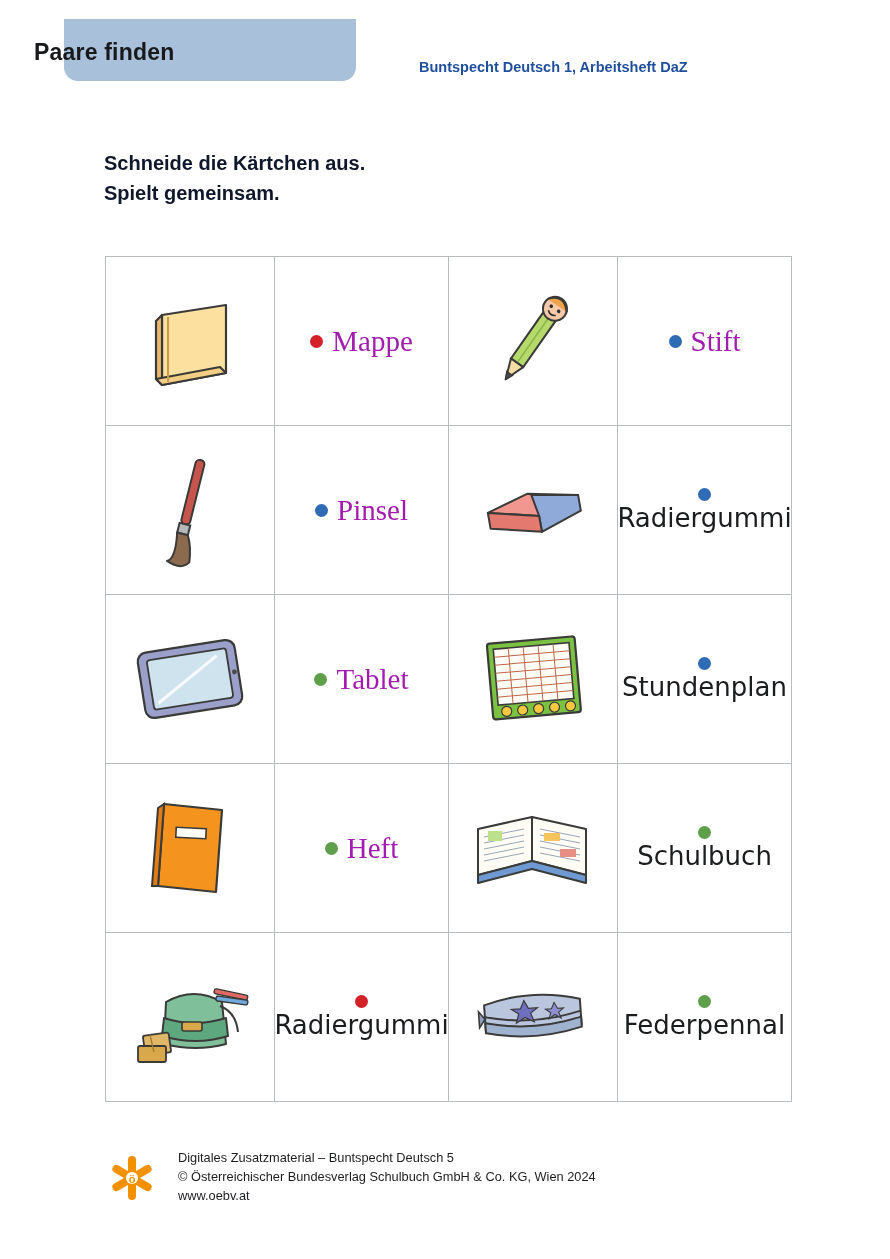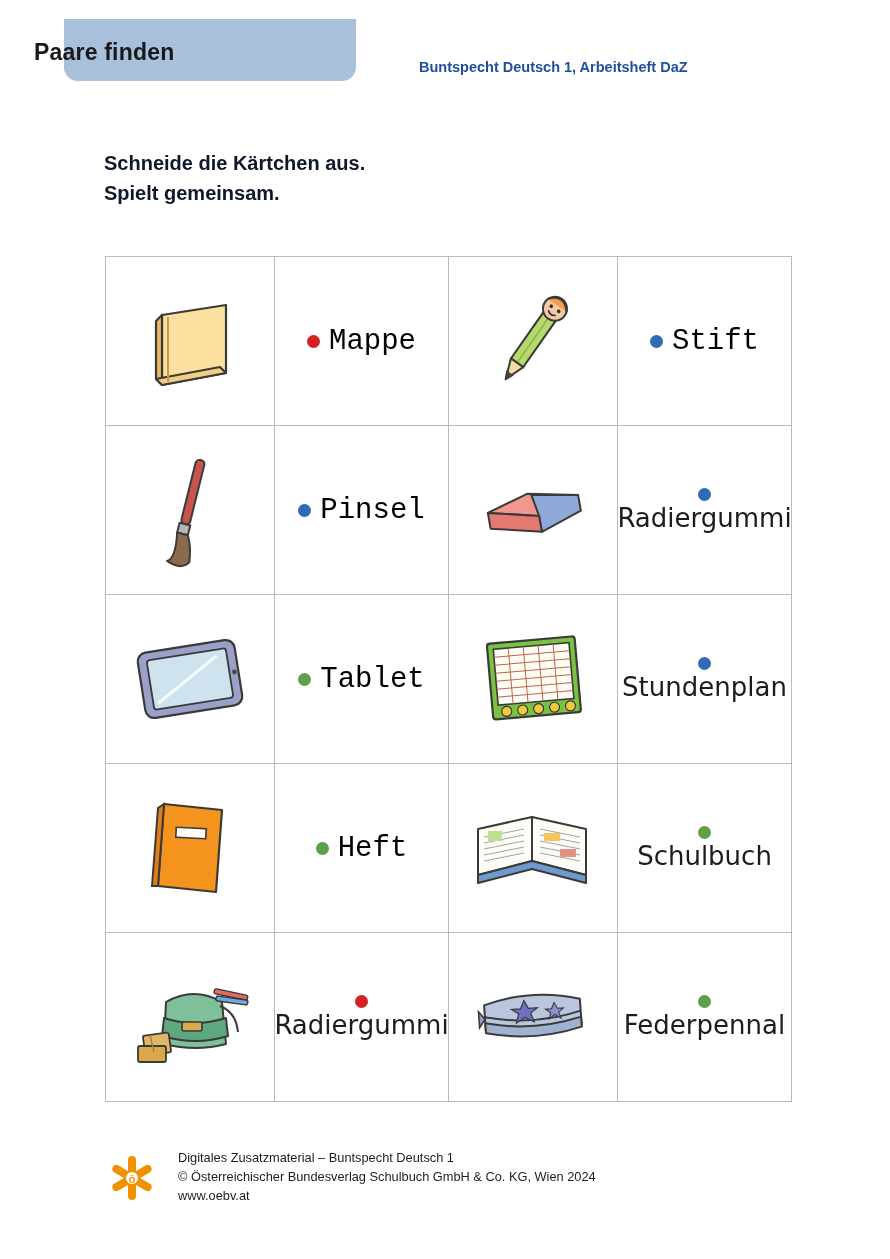--- a/index.html
+++ b/index.html
@@ -99,23 +99,23 @@
     position: relative;
     height: 168px;
     display: flex;
     align-items: center;
     justify-content: center;
   }
   .word-inline {
     display: inline-flex;
     align-items: center;
     gap: 9px;
-    font-family: Liberation Mono, monospace;
+    font-family: Liberation Serif, serif;
     font-size: 29px;
-    color: #000000;
+    color: #a21caf;
     font-weight: 400;
   }
   .word-stack {
     display: flex;
     flex-direction: column;
     align-items: center;
     gap: 0;
     font-family: "DejaVu Sans", sans-serif;
     font-size: 26px;
     color: #1b1c1e;
@@ -450,17 +450,17 @@
       <g fill="#f29100">
         <rect x="24" y="6" width="8" height="44" rx="4"></rect>
         <rect x="24" y="6" width="8" height="44" rx="4" transform="rotate(60 28 28)"></rect>
         <rect x="24" y="6" width="8" height="44" rx="4" transform="rotate(120 28 28)"></rect>
       </g>
       <circle cx="28" cy="28" r="6" fill="#ffffff"></circle>
       <text x="28" y="33" font-family="'Liberation Sans', sans-serif" font-size="11" font-weight="bold" fill="#f29100" text-anchor="middle">ö</text>
     </svg>
   </div>
   <div class="footer-text">
-    <div>Digitales Zusatzmaterial – Buntspecht Deutsch 1</div>
+    <div>Digitales Zusatzmaterial – Buntspecht Deutsch 5</div>
     <div>© Österreichischer Bundesverlag Schulbuch GmbH &amp; Co. KG, Wien 2024</div>
     <div>www.oebv.at</div>
   </div>
 </div>
 
 </body></html>

